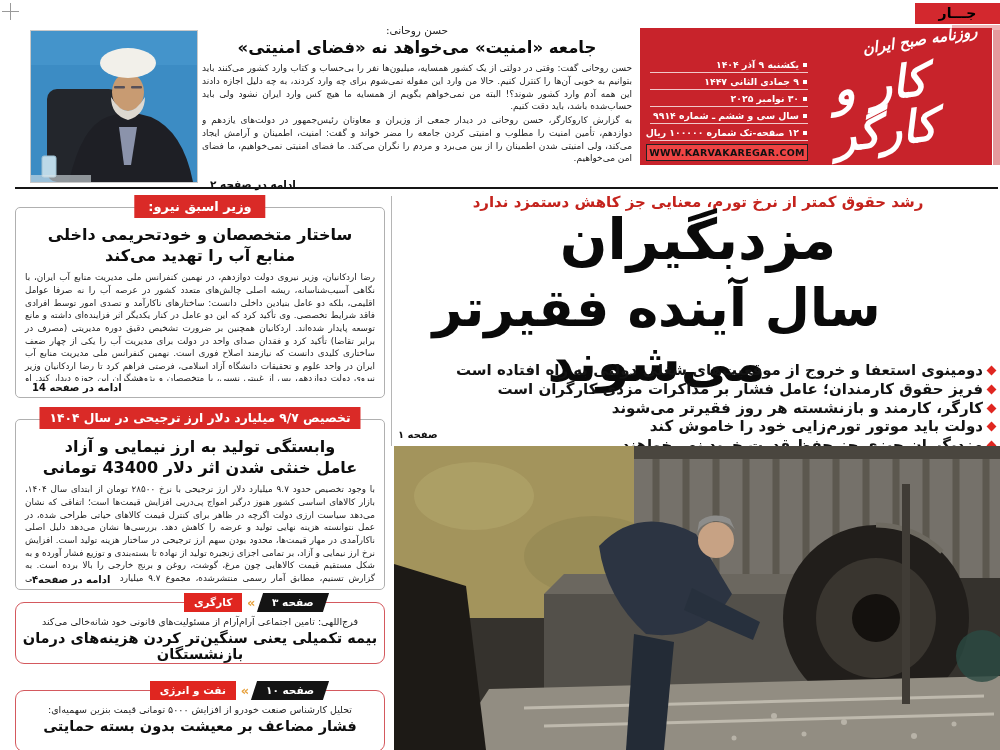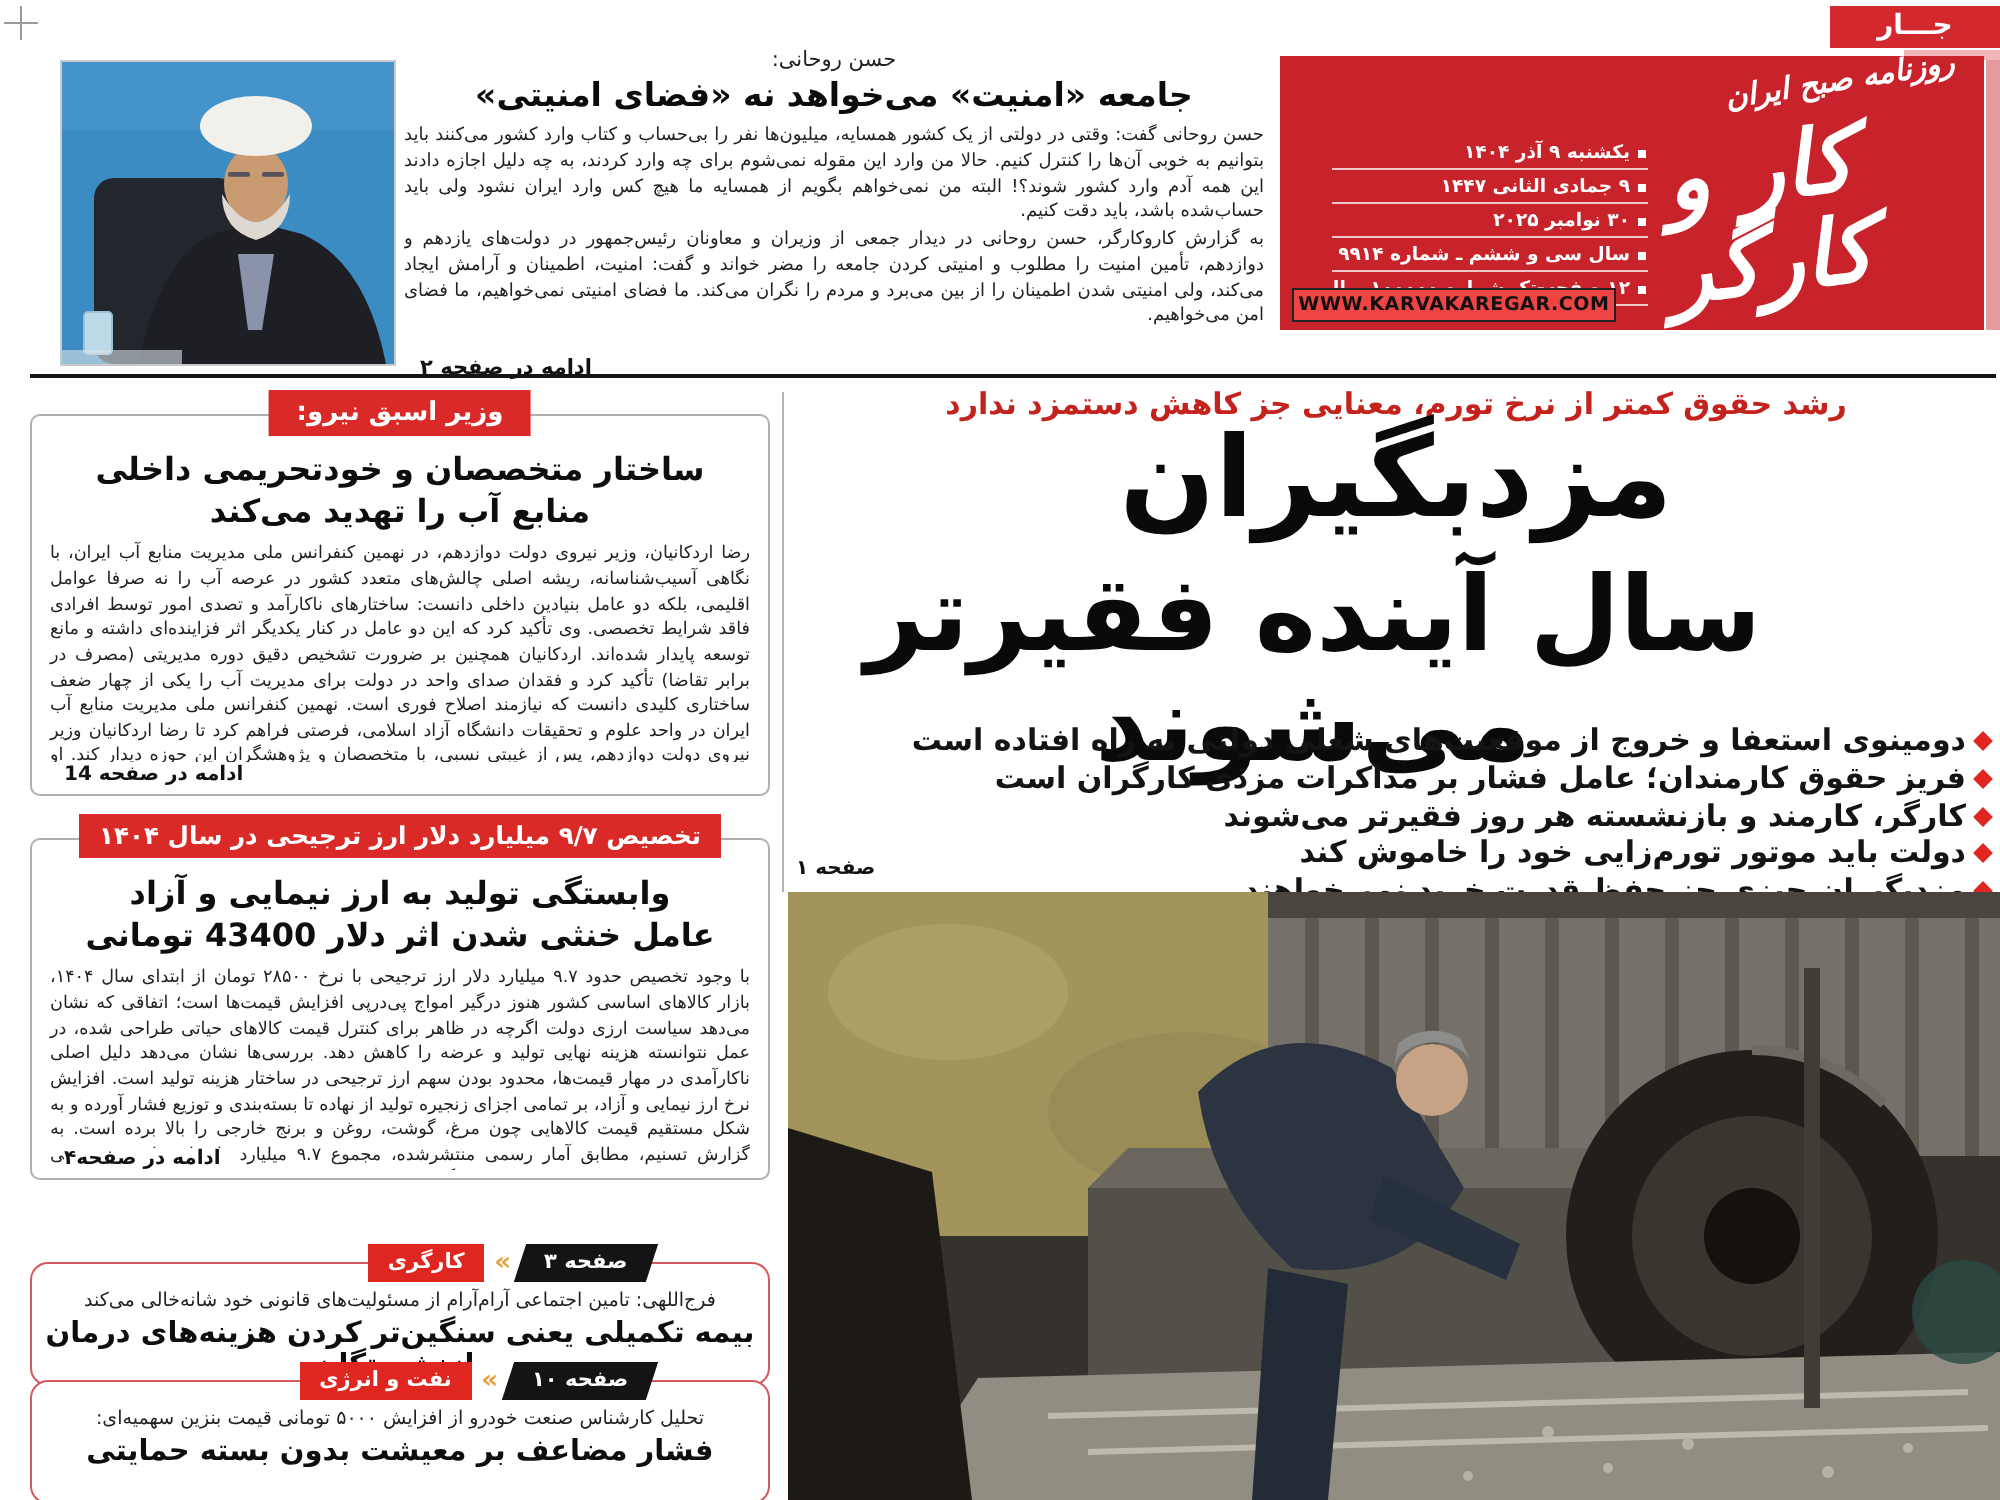--- a/index.html
+++ b/index.html
@@ -5,31 +5,31 @@
   html,body{margin:0;padding:0;background:#fff;}
   #page{position:relative;width:1000px;height:750px;background:#ffffff;
         font-family:"DejaVu Sans",sans-serif;overflow:hidden;color:#111;}
 
   
   .crop-h{position:absolute;left:2px;top:11px;width:17px;height:1px;background:#9a9a9a;}
   .crop-v{position:absolute;left:10px;top:3px;width:1px;height:17px;background:#9a9a9a;}
 
   
   .corner-banner{position:absolute;left:915px;top:3px;width:85px;height:21px;background:#d3282e;
-      color:#ffffff;font-weight:bold;font-size:14px;line-height:21px;text-align:center;direction:rtl;}
+      color:#000000;font-weight:bold;font-size:14px;line-height:21px;text-align:center;direction:rtl;}
   .corner-strip{position:absolute;left:952px;top:25px;width:48px;height:5px;background:#f0b6b8;}
   .edge-strip{position:absolute;left:993px;top:30px;width:7px;height:135px;background:#e59a9d;}
 
   
   .masthead{position:absolute;left:640px;top:28px;width:352px;height:137px;background:#c8232b;}
   .masthead-tagline{position:absolute;right:14px;top:3px;color:#fff;font-size:15px;font-weight:bold;
       font-style:italic;transform:rotate(-9deg);direction:rtl;white-space:nowrap;}
   .masthead-title{position:absolute;right:12px;top:34px;width:195px;color:#fff;font-size:45px;
       font-weight:bold;font-style:italic;line-height:1.02;text-align:center;transform:rotate(-7deg);direction:rtl;}
-  .masthead-dates{position:absolute;left:10px;top:40px;width:158px;direction:rtl;margin-left:16px;}
+  .masthead-dates{position:absolute;left:10px;top:28px;width:158px;direction:rtl;}
   .masthead-date{display:flex;align-items:center;gap:4px;color:#fff;font-size:9.3px;font-weight:bold;
       padding:3px 1px 2px;border-bottom:1px solid rgba(255,255,255,.75);white-space:nowrap;}
   .sq{display:inline-block;width:4px;height:4px;background:#fff;flex:0 0 auto;}
   .masthead-website{position:absolute;left:6px;bottom:4px;width:160px;height:15px;background:#ef4444;
       border:1px solid #222;color:#111;font-size:9.5px;font-weight:bold;text-align:center;line-height:15px;letter-spacing:.3px;}
 
   
   .rouhani-photo{position:absolute;left:30px;top:30px;width:166px;height:151px;border:1px solid #c9c9c9;}
   .rouhani-article{position:absolute;left:202px;top:24px;width:430px;height:163px;direction:rtl;}
   .r-byline{text-align:center;font-size:10.5px;color:#222;}
@@ -63,21 +63,21 @@
       font-weight:bold;text-align:center;padding:4px 14px;font-size:13px;white-space:nowrap;direction:rtl;}
   .box2 .red-label{font-size:12.3px;padding:4px 10px;}
   .box-headline{text-align:center;font-weight:bold;font-size:16px;direction:rtl;line-height:1.32;margin-top:16px;color:#0e0e0e;}
   .box-body{font-size:8.8px;line-height:1.44;text-align:justify;direction:rtl;padding:5px 9px 0;color:#222;overflow:hidden;}
   .box1 .box-body{max-height:110px;}
   .box2 .box-body{max-height:102px;}
   .box-continued{position:absolute;bottom:4px;left:16px;font-weight:bold;font-size:10px;direction:rtl;background:#fff;padding-right:6px;}
 
   
   .teaser{position:absolute;left:15px;width:370px;height:62px;border:1.5px solid #d4595e;border-radius:9px;background:#fff;box-sizing:border-box;}
-  .t1{top:631px;}
+  .t1{top:602px;}
   .t2{top:690px;}
   .teaser-tab{position:absolute;top:-10px;right:58px;height:19px;display:flex;direction:ltr;align-items:stretch;}
   .tab-section{background:#e02620;color:#fff;font-size:10.5px;font-weight:bold;padding:0 10px;line-height:19px;direction:rtl;white-space:nowrap;}
   .tab-chev{color:#e7a03a;background:#fff;font-size:13px;font-weight:bold;line-height:19px;width:18px;text-align:center;}
   .tab-page{background:#141414;color:#fff;font-size:10.5px;font-weight:bold;padding:0 12px;line-height:19px;
       transform:skewX(-18deg);direction:rtl;white-space:nowrap;}
   .tab-page span{display:inline-block;transform:skewX(18deg);}
   .teaser-kicker{text-align:center;font-size:9.5px;margin-top:13px;direction:rtl;color:#222;}
   .teaser-headline{text-align:center;font-size:14.5px;font-weight:bold;margin-top:3px;direction:rtl;color:#0e0e0e;}
 </style>

